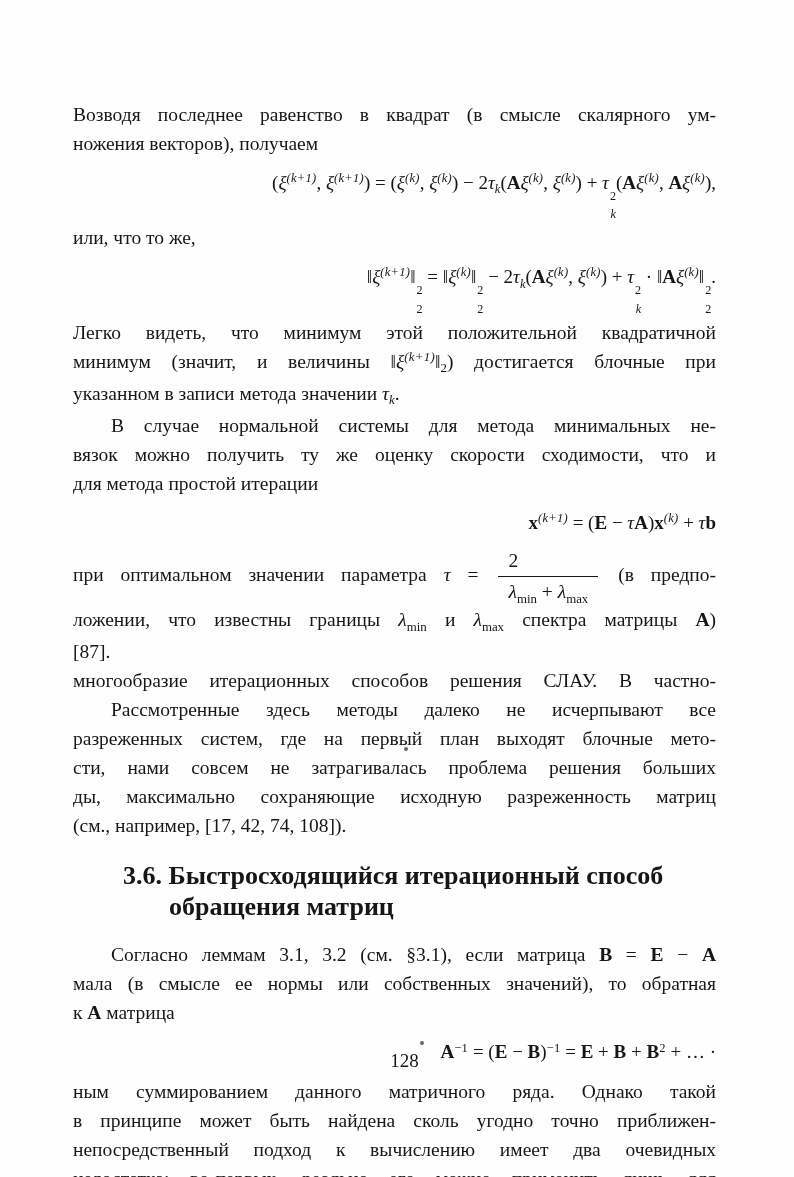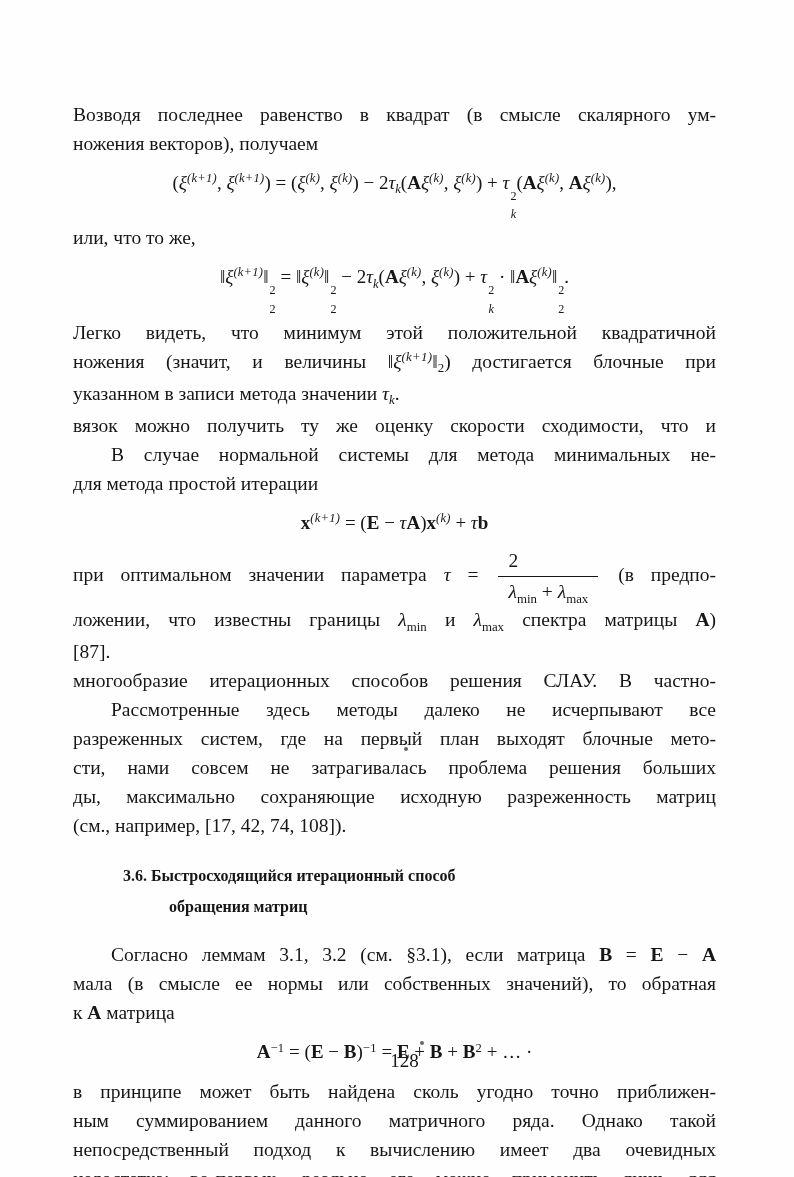--- a/index.html
+++ b/index.html
@@ -17,21 +17,21 @@
   }
   .para{margin:0;}
   .line{
     line-height:29px;
     text-align:justify;
     text-align-last:justify;
   }
   .line.last{text-align-last:left;}
   .line.first{text-indent:38px;}
   .formula{
-    text-align:center;
+    text-align:right;
     margin:5px 0 3px 0;
     line-height:40px;
     white-space:nowrap;
     font-size:19px;
   }
   .it{font-style:italic;}
   .bf{font-weight:700;}
   .rm{font-style:normal;}
   .sup{font-size:0.66em;position:relative;top:-0.55em;letter-spacing:0.02em;}
   .sub{font-size:0.66em;position:relative;top:0.35em;}
@@ -41,21 +41,21 @@
     vertical-align:-0.9em;margin-left:1px;
   }
   .frac{
     display:inline-block;vertical-align:middle;text-align:center;
     line-height:1.25;margin:0 3px;
   }
   .frac .num{display:block;padding:1px 10px 3px;border-bottom:1.7px solid #161616;}
   .frac .den{display:block;padding:3px 10px 1px;}
   .heading{
     font-weight:700;
-    font-size:16px;
+    font-size:26px;
     line-height:31px;
     margin:20px 0 18px 50px;
   }
   .heading .h2line{padding-left:46px;}
   .pagenum{
     position:absolute;left:15px;right:0;top:1050px;
     text-align:center;font-size:19px;
   }
   .dot{
     position:absolute;width:4px;height:4px;border-radius:50%;
@@ -92,27 +92,27 @@
       </span><span class="rm"> − 2</span><span class="it">τ</span><span class="sub it">k</span><span class="rm">(</span><span class="bf">A</span><span class="it">ξ</span><span class="sup it">(k)</span><span class="rm">, </span><span class="it">ξ</span><span class="sup it">(k)</span><span class="rm">) + </span><span class="it">τ</span><span class="ss">
         <span class="rm">2</span>
         <span class="it">k</span>
       </span><span class="rm"> · </span><span class="rm">‖</span><span class="bf">A</span><span class="it">ξ</span><span class="sup it">(k)</span><span class="rm">‖</span><span class="ss">
         <span class="rm">2</span>
         <span class="rm">2</span>
       </span><span class="rm">.</span></div>
 
   <div class="para">
       <div class="line"><span class="rm">Легко видеть, что минимум этой положительной квадратичной</span></div>
-      <div class="line"><span class="rm">ножения (значит, и величины </span><span class="rm">‖</span><span class="it">ξ</span><span class="sup it">(k+1)</span><span class="rm">‖</span><span class="sub rm">2</span><span class="rm">) достигается блочные при</span></div>
+      <div class="line"><span class="rm">минимум (значит, и величины </span><span class="rm">‖</span><span class="it">ξ</span><span class="sup it">(k+1)</span><span class="rm">‖</span><span class="sub rm">2</span><span class="rm">) достигается блочные при</span></div>
       <div class="line last"><span class="rm">указанном в записи метода значении </span><span class="it">τ</span><span class="sub it">k</span><span class="rm">.</span></div>
     </div>
 
   <div class="para">
+      <div class="line first"><span class="rm">В случае нормальной системы для метода минимальных не-</span></div>
       <div class="line"><span class="rm">вязок можно получить ту же оценку скорости сходимости, что и</span></div>
-      <div class="line first"><span class="rm">В случае нормальной системы для метода минимальных не-</span></div>
       <div class="line last"><span class="rm">для метода простой итерации</span></div>
     </div>
 
   <div class="formula"><span class="bf">x</span><span class="sup it">(k+1)</span><span class="rm"> = (</span><span class="bf">E</span><span class="rm"> − </span><span class="it">τ</span><span class="bf">A</span><span class="rm">)</span><span class="bf">x</span><span class="sup it">(k)</span><span class="rm"> + </span><span class="it">τ</span><span class="bf">b</span></div>
 
   <div class="para">
       <div class="line"><span class="rm">при оптимальном значении параметра </span><span class="it">τ</span><span class="rm"> = </span><span class="frac"><span class="num"><span class="rm">2</span></span><span class="den"><span class="it">λ</span><span class="sub rm">min</span><span class="rm"> + </span><span class="it">λ</span><span class="sub rm">max</span></span></span><span class="rm"> (в предпо-</span></div>
       <div class="line"><span class="rm">ложении, что известны границы </span><span class="it">λ</span><span class="sub rm">min</span><span class="rm"> и </span><span class="it">λ</span><span class="sub rm">max</span><span class="rm"> спектра матрицы </span><span class="bf">A</span><span class="rm">)</span></div>
       <div class="line last"><span class="rm">[87].</span></div>
     </div>
@@ -133,22 +133,22 @@
 
   <div class="para">
       <div class="line first"><span class="rm">Согласно леммам 3.1, 3.2 (см. §3.1), если матрица </span><span class="bf">B</span><span class="rm"> = </span><span class="bf">E</span><span class="rm"> − </span><span class="bf">A</span></div>
       <div class="line"><span class="rm">мала (в смысле ее нормы или собственных значений), то обратная</span></div>
       <div class="line last"><span class="rm">к </span><span class="bf">A</span><span class="rm"> матрица</span></div>
     </div>
 
   <div class="formula"><span class="bf">A</span><span class="sup rm">−1</span><span class="rm"> = (</span><span class="bf">E</span><span class="rm"> − </span><span class="bf">B</span><span class="rm">)</span><span class="sup rm">−1</span><span class="rm"> = </span><span class="bf">E</span><span class="rm"> + </span><span class="bf">B</span><span class="rm"> + </span><span class="bf">B</span><span class="sup rm">2</span><span class="rm"> + … ·</span></div>
 
   <div class="para">
+      <div class="line"><span class="rm">ным суммированием данного матричного ряда. Однако такой</span></div>
       <div class="line"><span class="rm">в принципе может быть найдена сколь угодно точно приближен-</span></div>
-      <div class="line"><span class="rm">ным суммированием данного матричного ряда. Однако такой</span></div>
       <div class="line"><span class="rm">непосредственный подход к вычислению имеет два очевидных</span></div>
       <div class="line"><span class="rm">недостатка: во-первых, реально его можно применить лишь для</span></div>
     </div>
 
   <div class="pagenum">128</div>
 
   <div class="dot d1"></div>
   <div class="dot d2"></div>
 
 </div>

